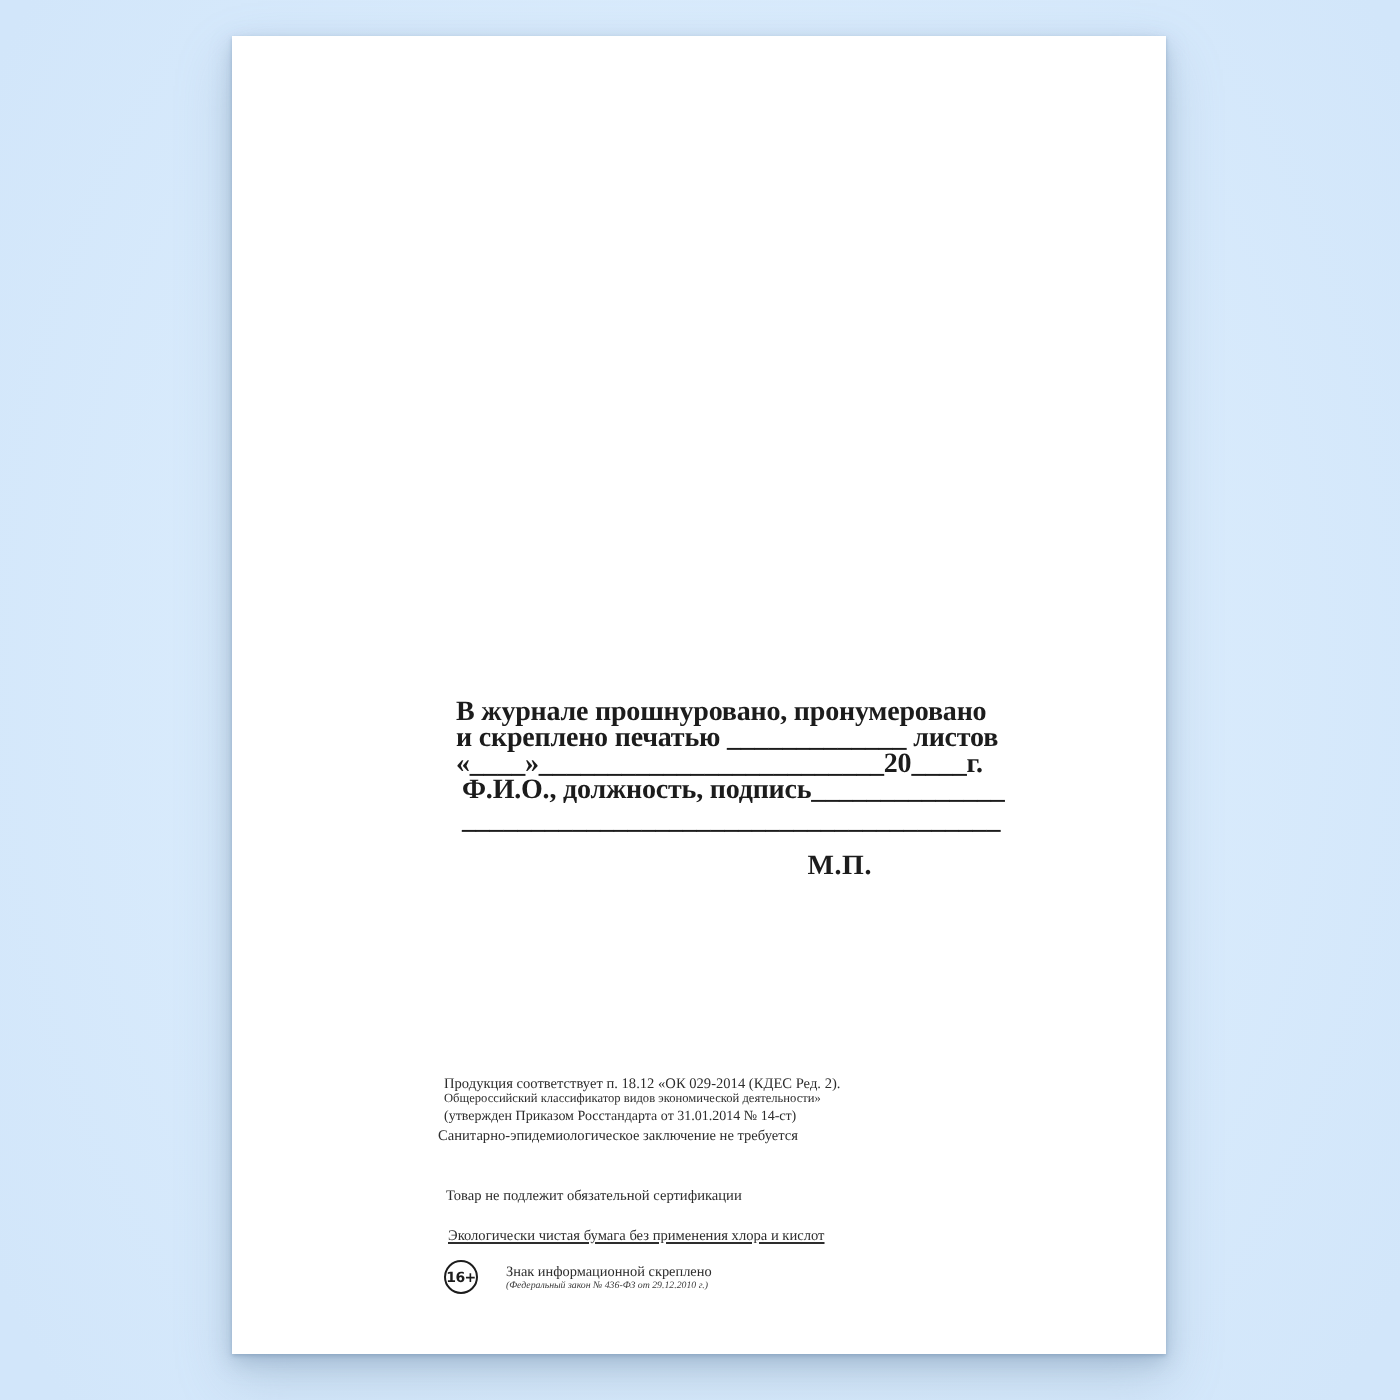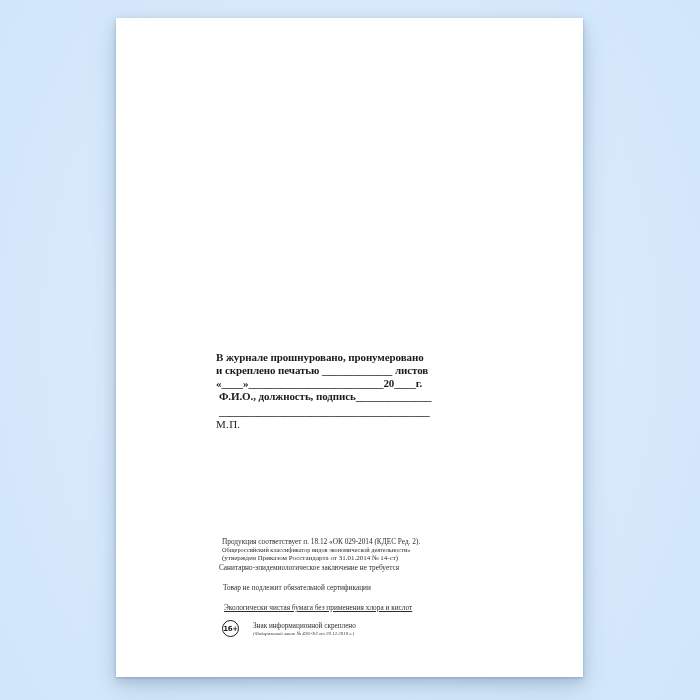--- a/index.html
+++ b/index.html
@@ -12,42 +12,42 @@
   .paper {
     position:absolute; left:116px; top:18px; width:467px; height:659px;
     background:#ffffff;
     box-shadow:
       0 1px 2px rgba(120,148,178,0.55),
       0 4px 10px rgba(120,148,178,0.40),
       0 12px 26px rgba(120,148,178,0.32);
   }
   
   .stamp-block {
-    position:absolute; left:100px; top:333px; width:216px;
-    font-weight:bold; font-size:11px; line-height:12.9px;
+    position:absolute; left:112px; top:333px; width:216px;
+    font-weight:bold; font-size:14px; line-height:12.9px;
     letter-spacing:-0.1px; color:#1c1c1c; white-space:nowrap;
   }
   .stamp-block .fio { padding-left:3px; }
   .stamp-block .uline { margin-top:2px; padding-left:3px; }
   .stamp-block .mp {
-    padding-right:8px; 
-    font-weight:normal; letter-spacing:0.3px;
+    text-align:right; padding-right:8px; margin-top:10px;
+    font-weight:bold; letter-spacing:0.3px;
   }
   
   .bottom-block {
     position:absolute; left:106px; top:519px; width:260px;
     color:#2d2d2d; white-space:nowrap;
   }
   .bottom-block p { margin:0; }
   .b1 { font-size:7.3px; line-height:9px; }
   .b2 { font-size:6.3px; line-height:8px; }
   .b3 { font-size:7px;   line-height:9px; }
   .note { font-size:7.3px; line-height:9px; }
   .note.sanitary { margin-top:0; margin-left:-3px; }
-  .note.cert     { margin-top:11px; margin-left:1px; }
+  .note.cert     { margin-top:21px; margin-left:1px; }
   .note.eco      { margin-top:11px; margin-left:2px;text-decoration:underline; }
   .agerow { display:flex; align-items:flex-start; margin-top:8px; }
   .agebadge {
     width:17px; height:17px; border:1.7px solid #1c1c1c; border-radius:50%;
     display:flex; align-items:center; justify-content:center;
     font-family:"DejaVu Sans","Liberation Sans",sans-serif;
     font-weight:bold; font-size:7px; letter-spacing:-0.3px; color:#1c1c1c;
     flex:0 0 auto;
     text-align:right;
   }

